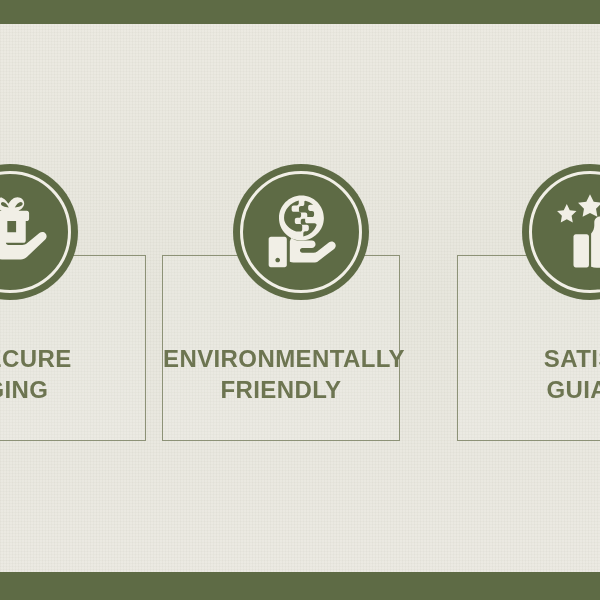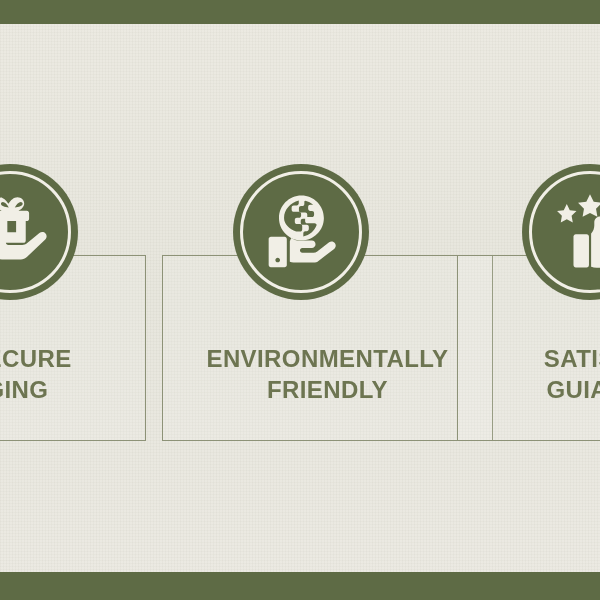--- a/index.html
+++ b/index.html
@@ -43,21 +43,21 @@
   }
   .card {
     position: absolute;
     top: 0;
     height: 186px;
     box-sizing: border-box;
     border: 1.6px solid #8d9277;
     background: rgba(255,255,255,0.10);
   }
   .card-left   { left: -130px; width: 276px; }
-  .card-center { left: 162px;  width: 331px; }
+  .card-center { left: 162px;  width: 238px; }
   .card-right  { left: 457px;  width: 276px; }
 
   .card-label {
     position: absolute;
     left: 0;
     right: 0;
     top: 88px;
     text-align: center;
     color: #6d7551;
     font-size: 24px;

